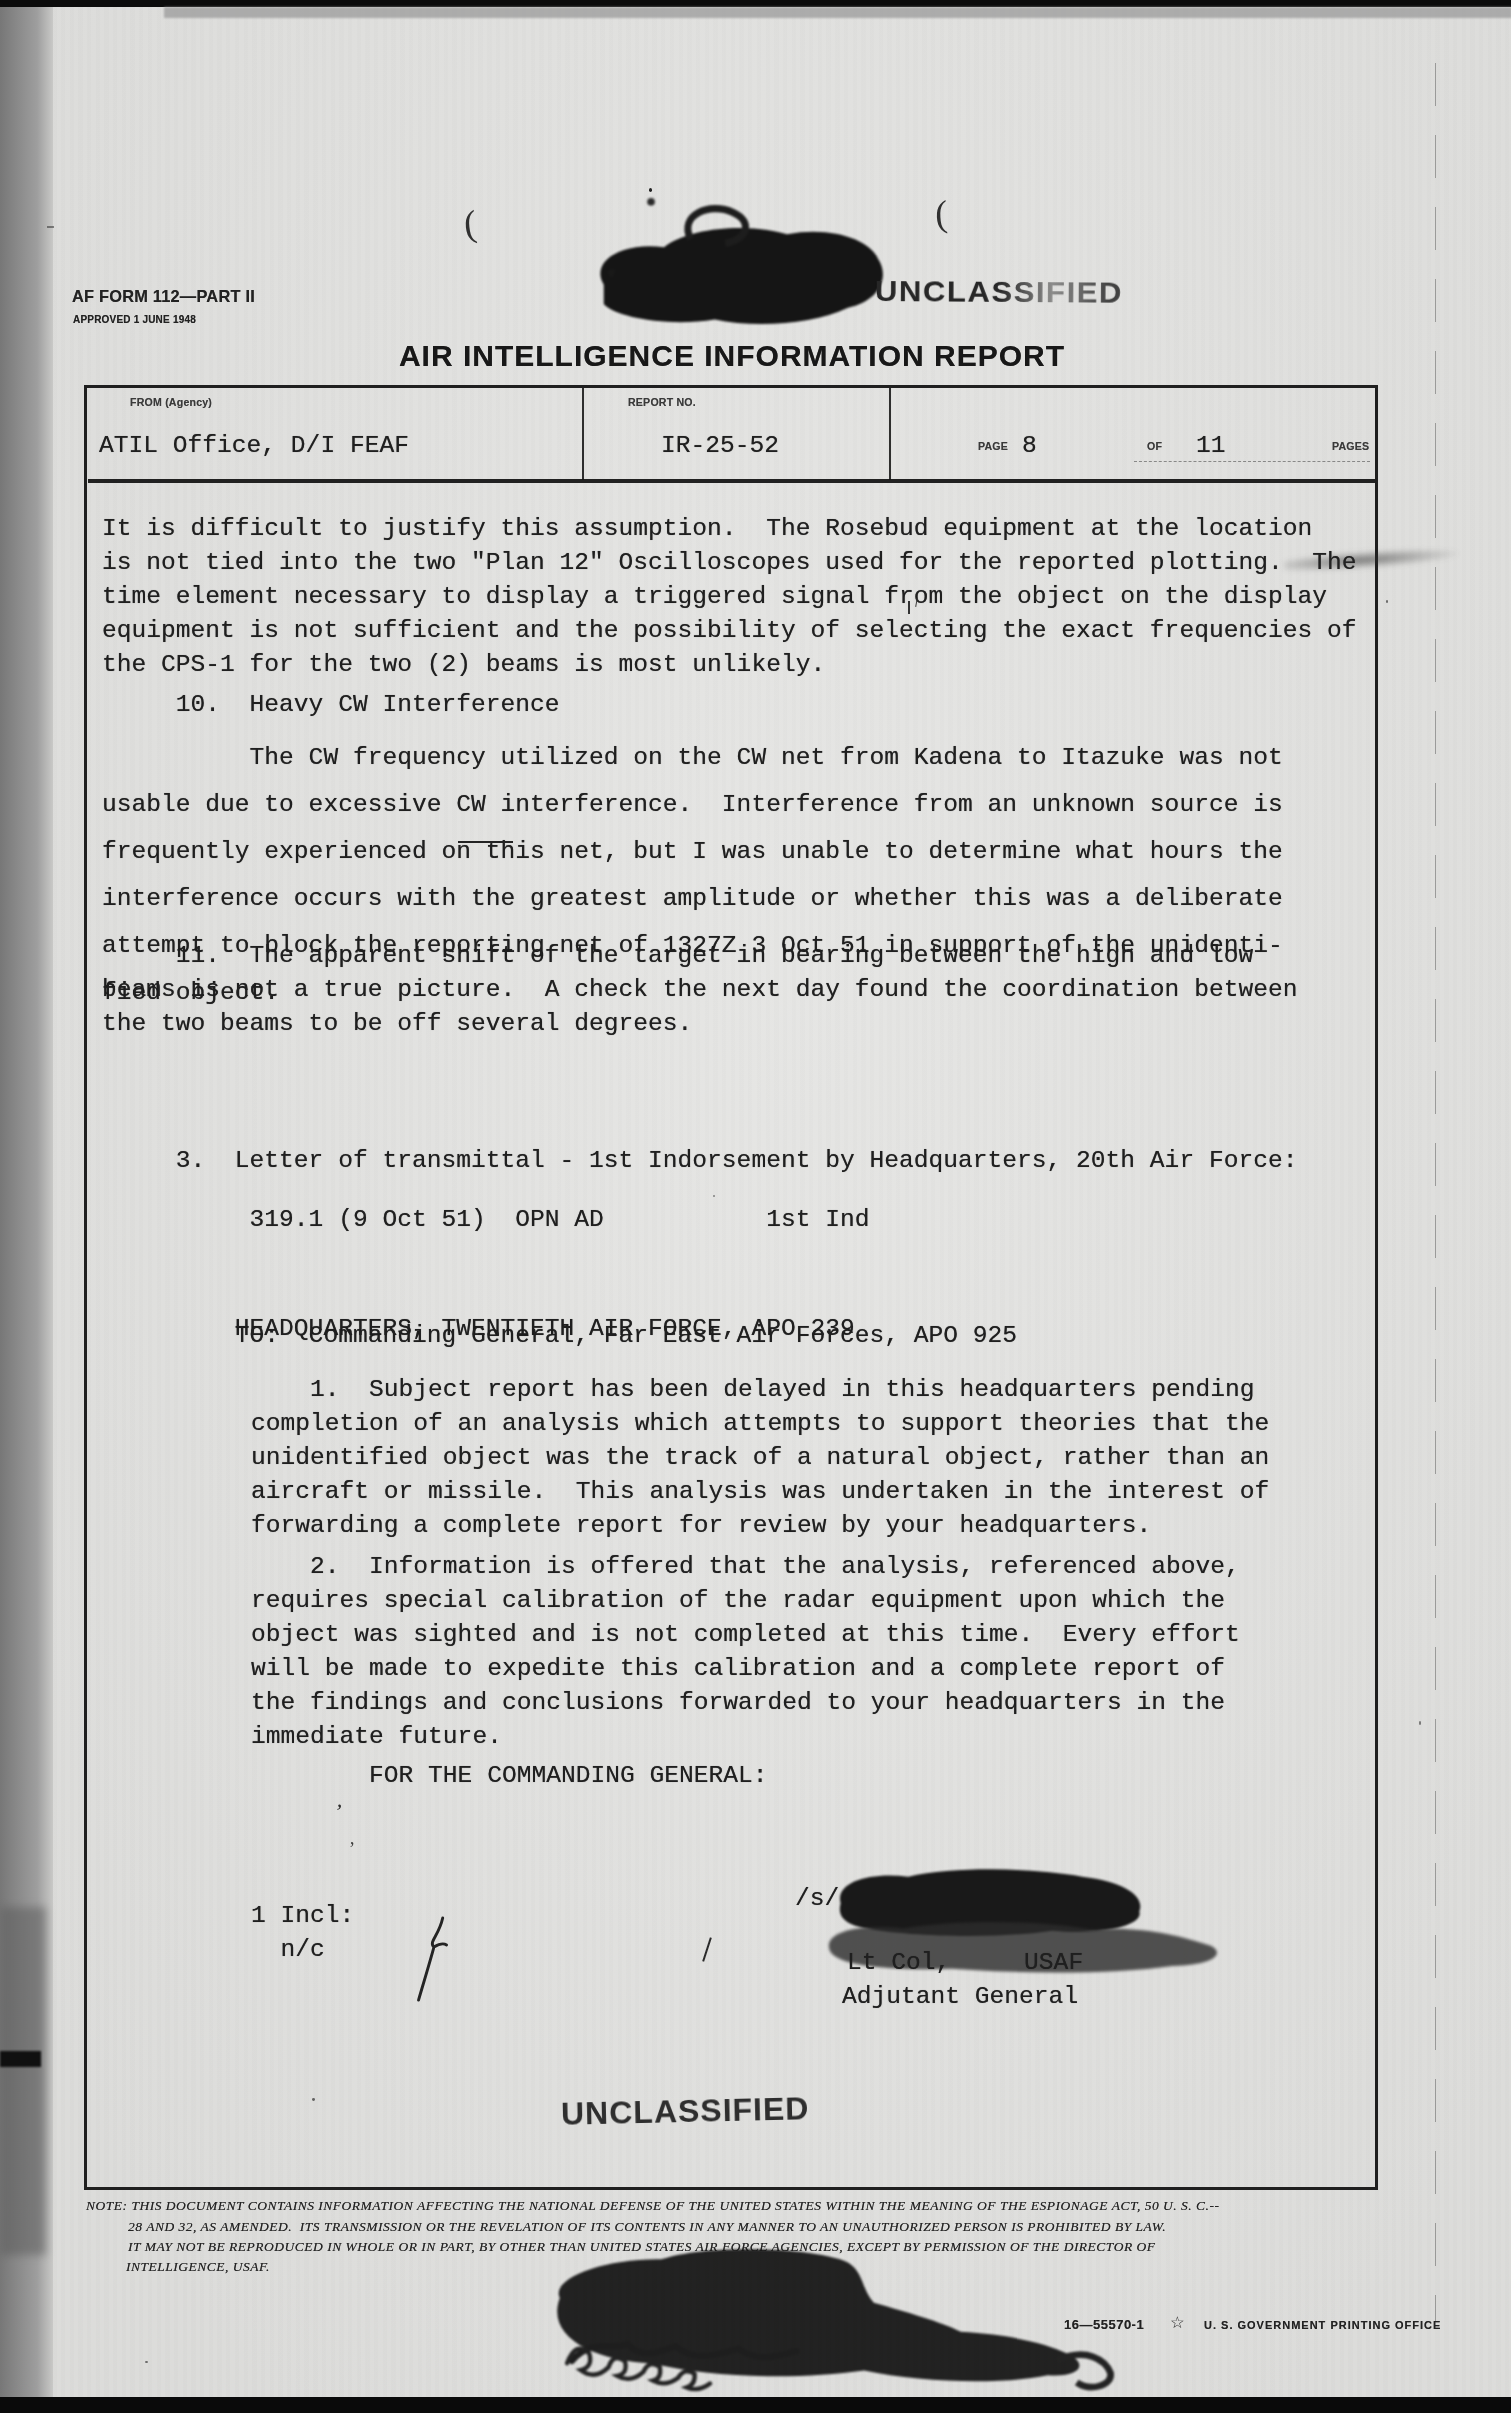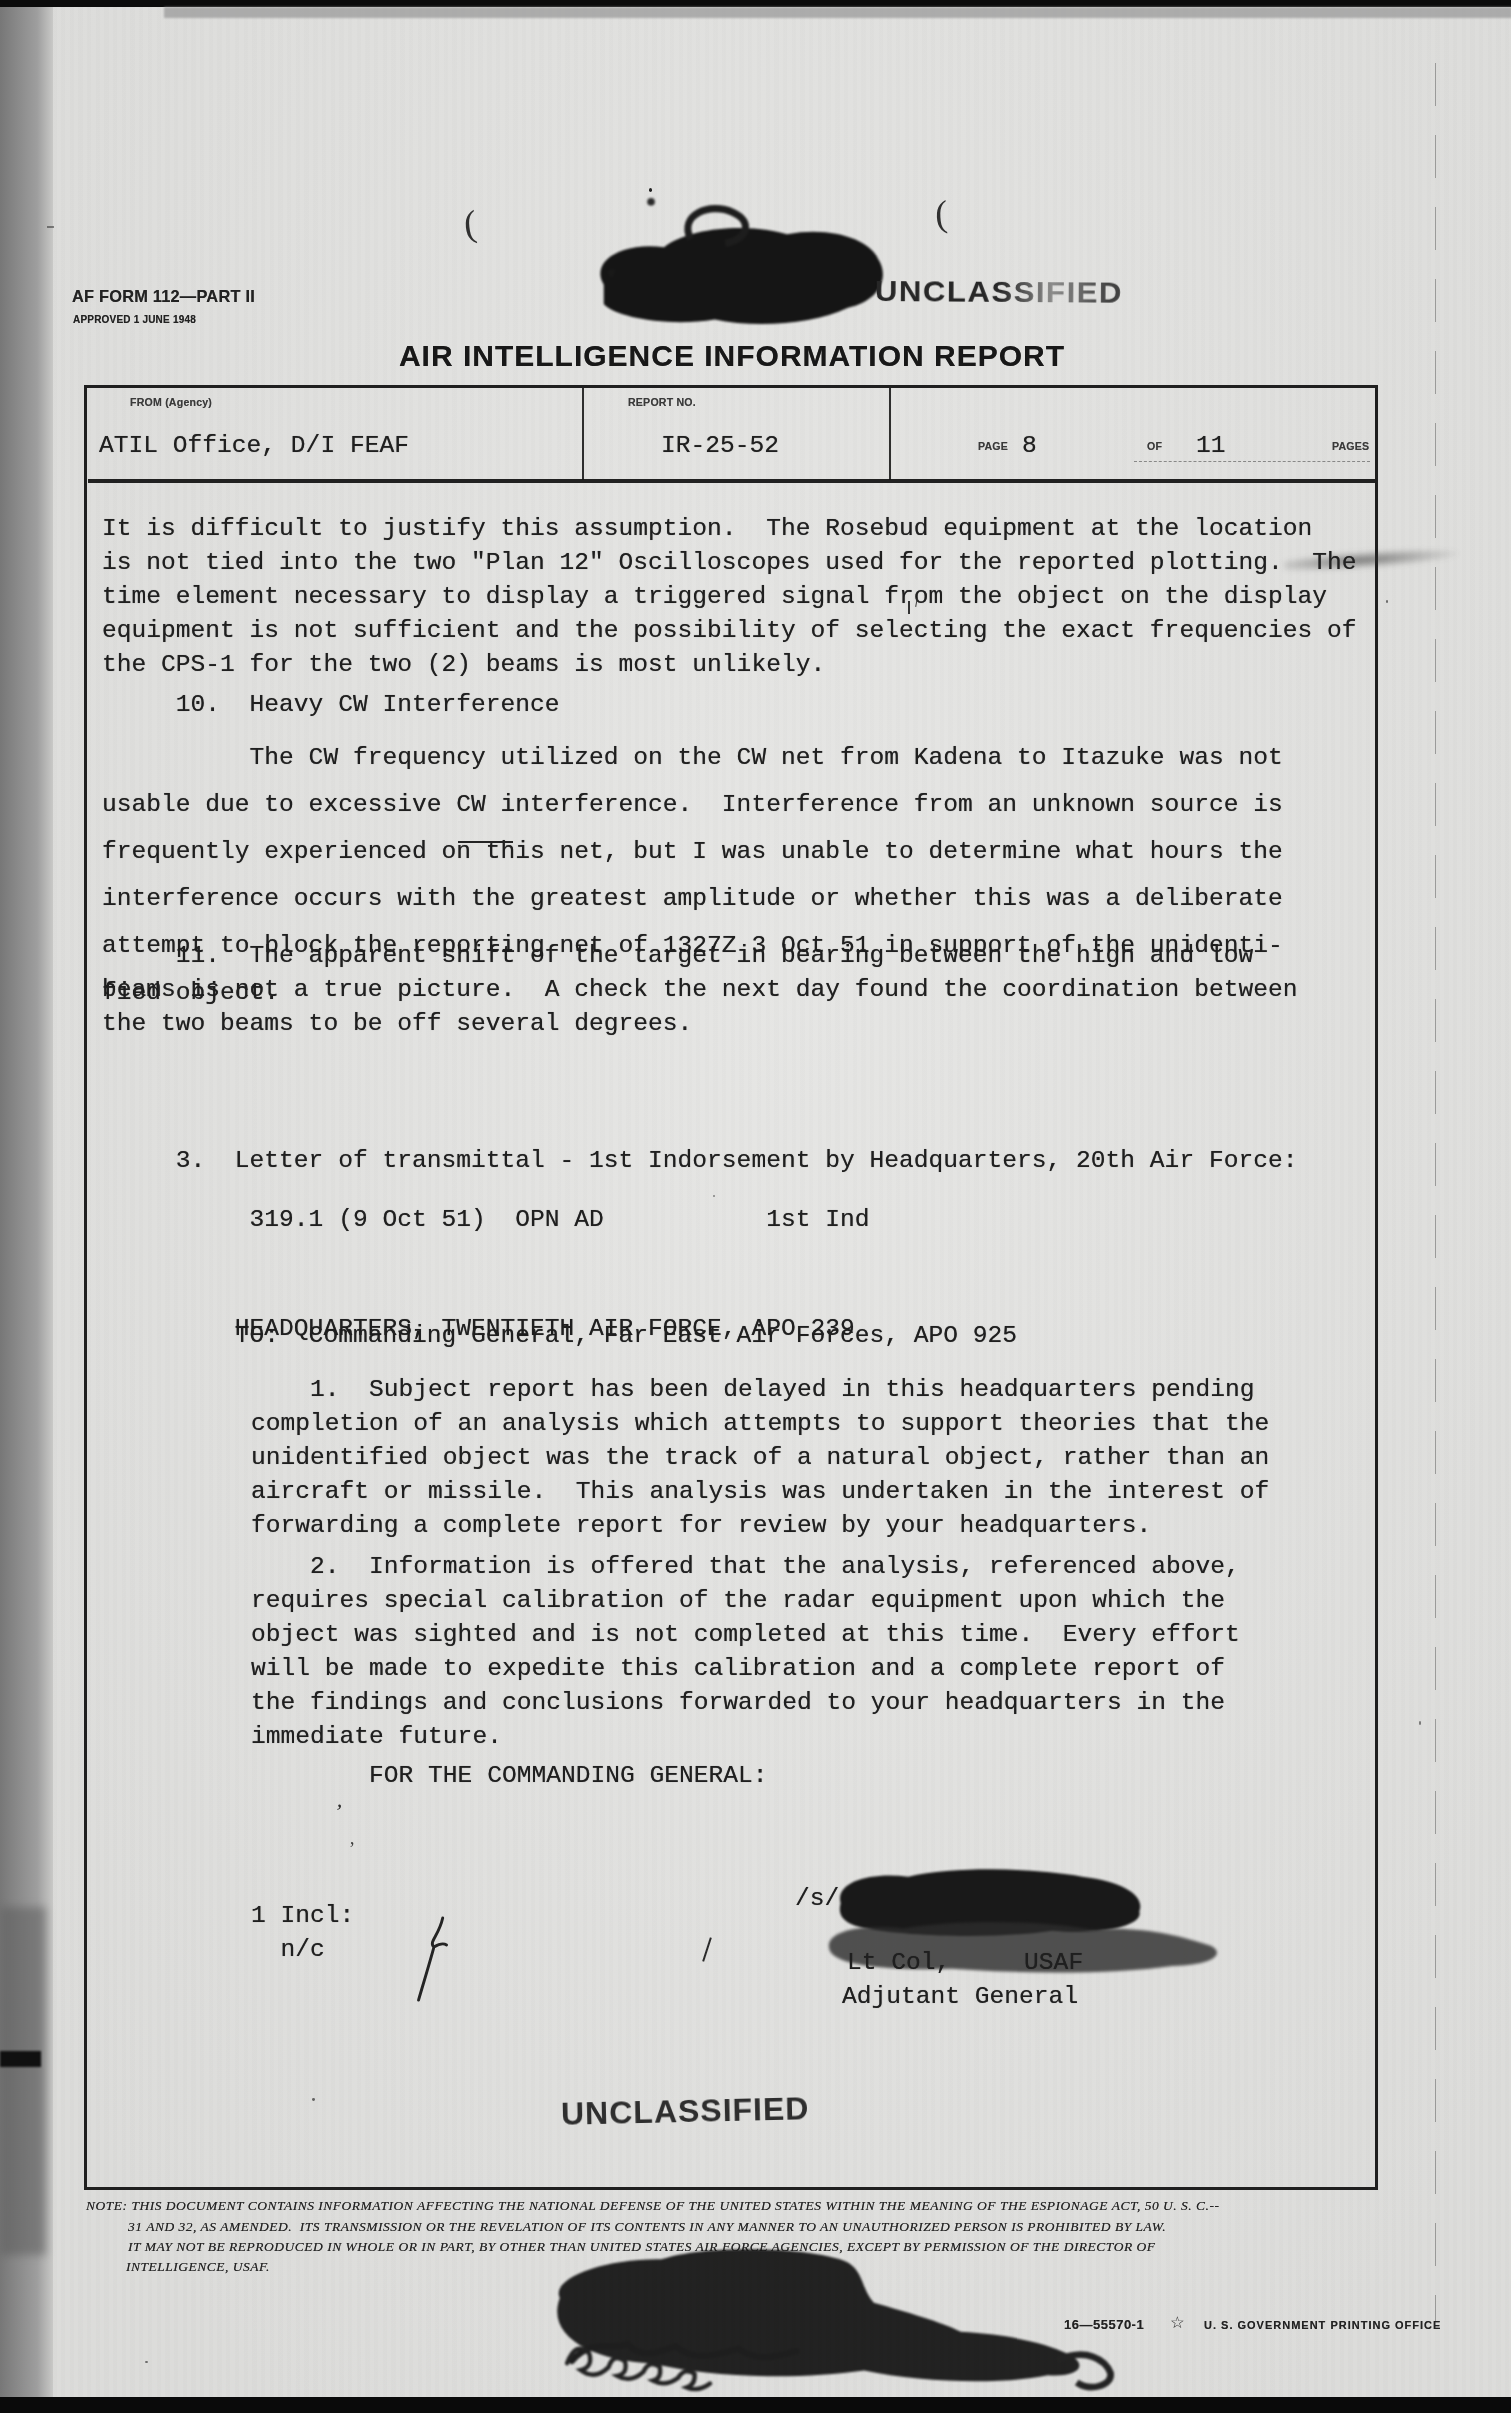--- a/index.html
+++ b/index.html
@@ -138,21 +138,21 @@
   <div class="abs" style="left:706px;top:1937px;width:1.9px;height:25px;background:#2b2b2b;transform:rotate(18deg);filter:blur(0.2px);"></div>
   <div class="abs" style="left:908px;top:601px;width:1.9px;height:12.6px;background:#333;filter:blur(0.2px);"></div>
   <div class="abs" style="left:916px;top:598px;width:1.4px;height:8.7px;background:#3c3c3c;transform:rotate(10deg);"></div>
   <div class="abs" style="left:458px;top:841px;width:55px;height:1.9px;background:#232323;filter:blur(0.3px);"></div>
   <div class="abs" style="left:1284px;top:551px;width:174px;height:17.4px;transform:rotate(-4deg);filter:blur(2.4px);
               background:radial-gradient(ellipse at 45% 50%, rgba(40,40,40,.55), rgba(40,40,40,0) 75%);"></div>
 
   <div class="abs stamp" style="left:561px;top:2093px;font-size:32px;letter-spacing:1px;transform:rotate(-1.3deg);color:#2e2e2e;">UNCLASSIFIED</div>
 
   <div class="abs noteline" style="left:86px;top:2196px;">NOTE: THIS DOCUMENT CONTAINS INFORMATION AFFECTING THE NATIONAL DEFENSE OF THE UNITED STATES WITHIN THE MEANING OF THE ESPIONAGE ACT, 50 U. S. C.--</div>
-  <div class="abs noteline" style="left:128px;top:2217px;">31 AND 32, AS AMENDED.  ITS TRANSMISSION OR THE REVELATION OF ITS CONTENTS IN ANY MANNER TO AN UNAUTHORIZED PERSON IS PROHIBITED BY LAW.</div>
+  <div class="abs noteline" style="left:128px;top:2217px;">28 AND 32, AS AMENDED.  ITS TRANSMISSION OR THE REVELATION OF ITS CONTENTS IN ANY MANNER TO AN UNAUTHORIZED PERSON IS PROHIBITED BY LAW.</div>
   <div class="abs noteline" style="left:128px;top:2237px;">IT MAY NOT BE REPRODUCED IN WHOLE OR IN PART, BY OTHER THAN UNITED STATES AIR FORCE AGENCIES, EXCEPT BY PERMISSION OF THE DIRECTOR OF</div>
   <div class="abs noteline" style="left:126px;top:2257px;">INTELLIGENCE, USAF.</div>
 
   <div class="abs" style="left:526px;top:2240px;filter:blur(0.9px);opacity:.93;">
     <svg width="628" height="174" viewBox="0 0 1300 360">
       <path d="M70,120 C50,80 160,38 280,40 C370,10 560,14 650,40 C700,55 690,95 720,130 C790,150 860,170 900,190 C1000,195 1080,215 1120,235 C1165,255 1150,285 1080,280 C980,300 820,295 700,270 C560,290 380,285 260,255 C140,250 40,200 70,120 Z" fill="#141414"></path>
       <path d="M95,250 C140,200 180,230 210,215 C240,250 280,230 310,220 C350,255 400,235 440,225 C480,255 520,240 560,230" fill="none" stroke="#101010" stroke-width="13" stroke-linecap="round"></path>
       <path d="M85,255 q18,-48 46,-20 q8,28 -18,34 q30,22 58,-6 q10,-30 34,-12 q6,26 -16,30 q28,16 54,-8 q12,-26 34,-10 q4,24 -14,28 q26,14 52,-6 q14,-22 34,-8 q2,22 -16,28 q24,10 48,-8" fill="none" stroke="#151515" stroke-width="9" stroke-linecap="round"></path>
       <path d="M1100,250 C1160,220 1200,250 1210,275 C1215,300 1170,315 1140,295" fill="none" stroke="#161616" stroke-width="14"></path>
     </svg>

